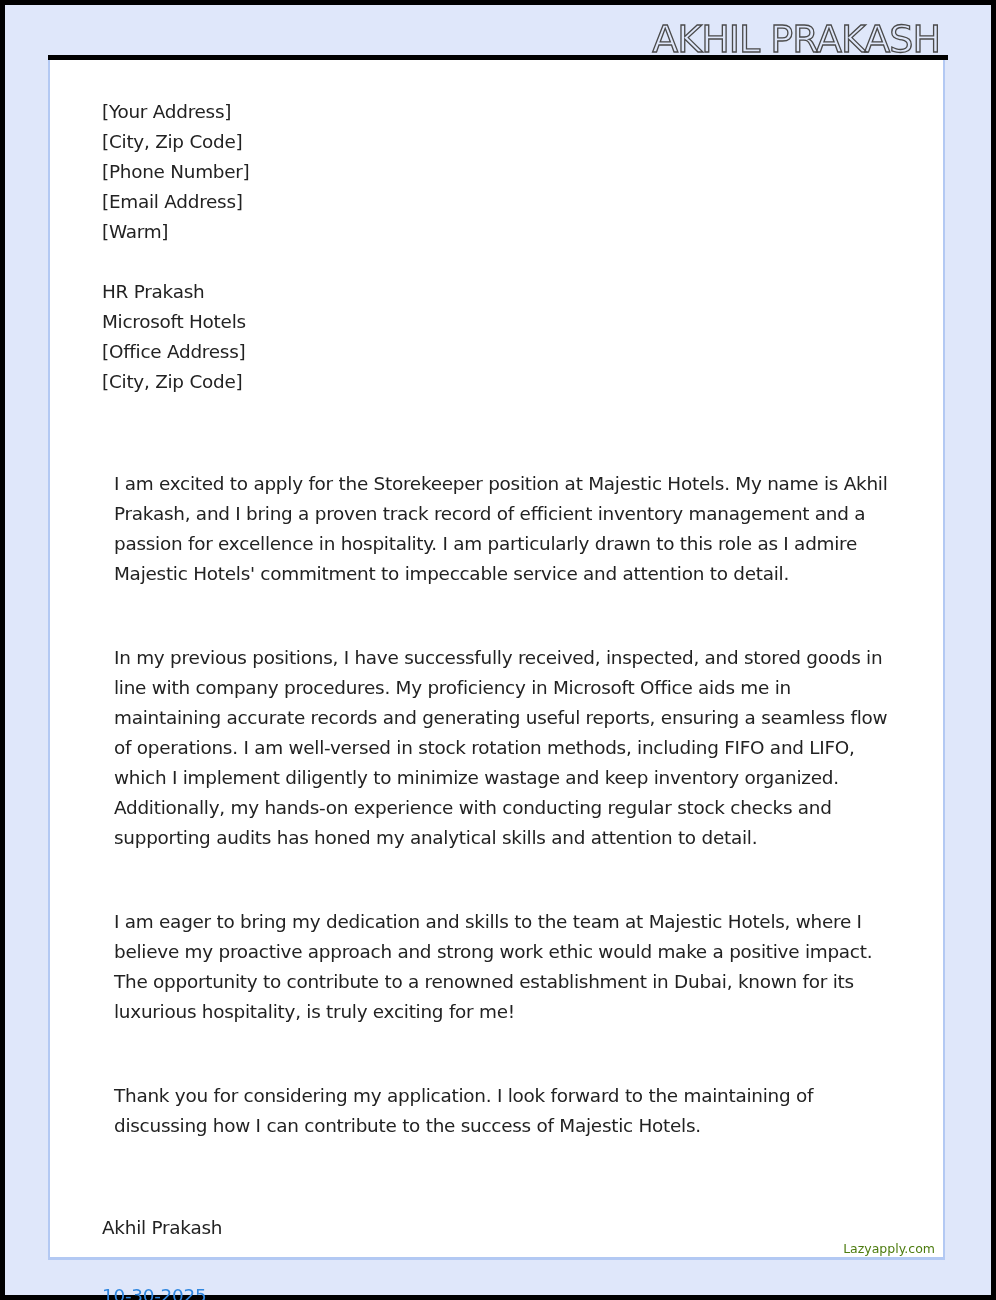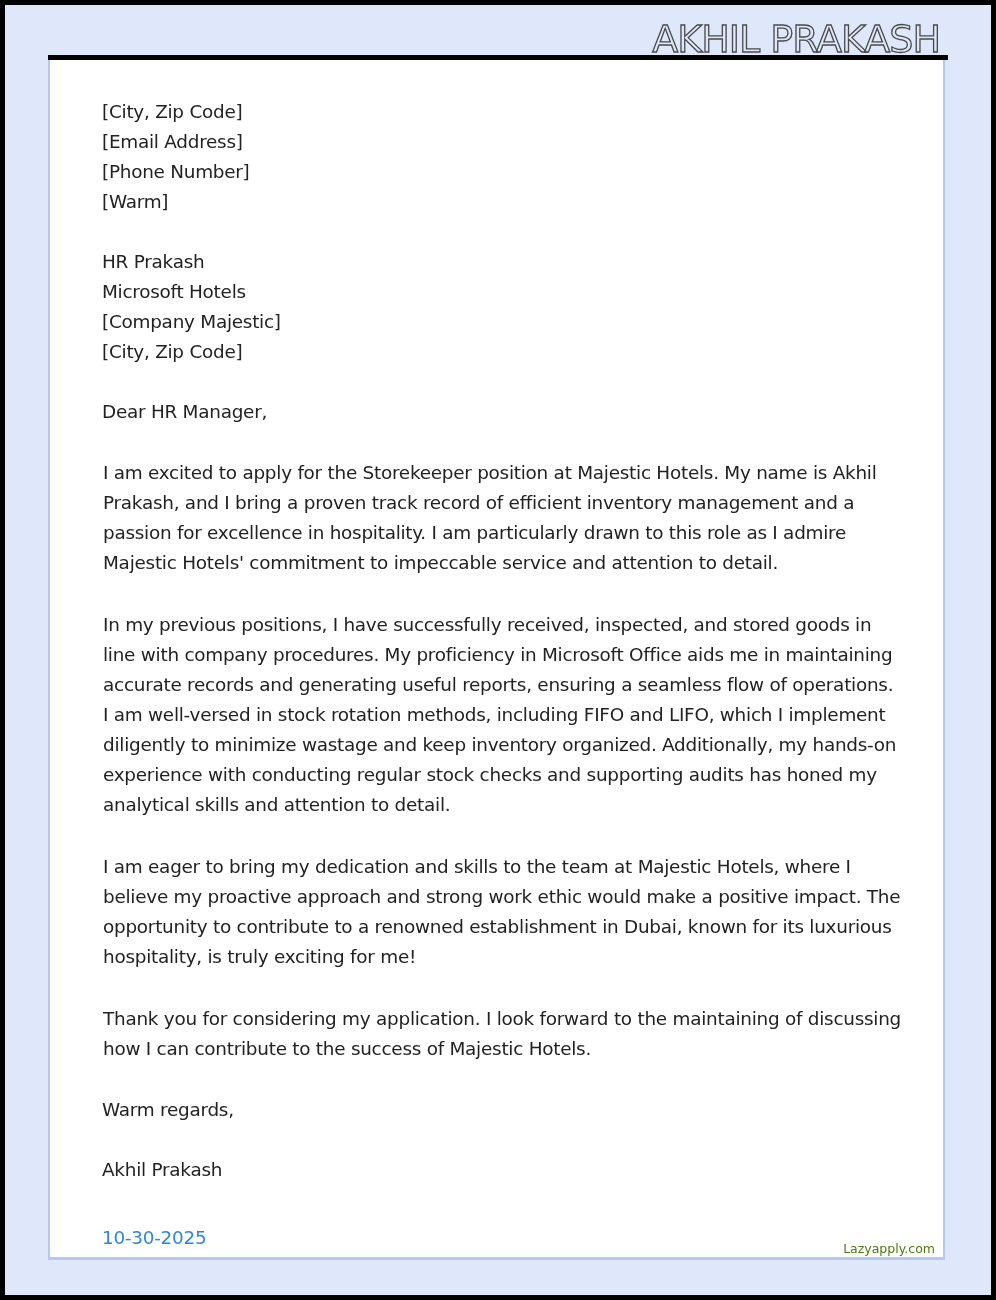--- a/index.html
+++ b/index.html
@@ -59,21 +59,21 @@
       left: 52px;
       top: 37px;
       width: 800px;
       font-size: 18.4px;
       line-height: 30px;
       color: #222;
       letter-spacing: -0.25px;
     }
     .line { display: block; white-space: nowrap; }
     .gap { height: 30px; }
-    .para { margin: 1px; }
+    .para { margin: 12px; }
     .date {
       color: #2f86df;
       display: block;
       margin-top: 28px;
     }
     .watermark {
       position: absolute;
       right: 8px;
       bottom: 0px;
       font-size: 12.5px;
@@ -85,43 +85,42 @@
 <body>
 
 <div class="frame">
   <div class="header-name">AKHIL PRAKASH</div>
 </div>
 <div class="header-rule"></div>
 
 <div class="paper">
   <div class="content">
     <div>
+      <span class="line">[Your Address]</span>
       <span class="line">[City, Zip Code]</span>
+      <span class="line">[Phone Number]</span>
       <span class="line">[Email Address]</span>
-      <span class="line">[Phone Number]</span>
       <span class="line">[Warm]</span>
     </div>
     <div class="gap"></div>
     <div>
       <span class="line">HR Prakash</span>
       <span class="line">Microsoft Hotels</span>
-      <span class="line">[Company Majestic]</span>
+      <span class="line">[Office Address]</span>
       <span class="line">[City, Zip Code]</span>
     </div>
     <div class="gap"></div>
-    <span class="line">Dear HR Manager,</span>
     <div class="gap"></div>
     <p class="para">I am excited to apply for the Storekeeper position at Majestic Hotels. My name is Akhil Prakash, and I bring a proven track record of efficient inventory management and a passion for excellence in hospitality. I am particularly drawn to this role as I admire Majestic Hotels' commitment to impeccable service and attention to detail.</p>
     <div class="gap"></div>
     <p class="para">In my previous positions, I have successfully received, inspected, and stored goods in line with company procedures. My proficiency in Microsoft Office aids me in maintaining accurate records and generating useful reports, ensuring a seamless flow of operations. I am well-versed in stock rotation methods, including FIFO and LIFO, which I implement diligently to minimize wastage and keep inventory organized. Additionally, my hands-on experience with conducting regular stock checks and supporting audits has honed my analytical skills and attention to detail.</p>
     <div class="gap"></div>
     <p class="para">I am eager to bring my dedication and skills to the team at Majestic Hotels, where I believe my proactive approach and strong work ethic would make a positive impact. The opportunity to contribute to a renowned establishment in Dubai, known for its luxurious hospitality, is truly exciting for me!</p>
     <div class="gap"></div>
     <p class="para">Thank you for considering my application. I look forward to the maintaining of discussing how I can contribute to the success of Majestic Hotels.</p>
     <div class="gap"></div>
-    <span class="line">Warm regards,</span>
     <div class="gap"></div>
     <span class="line">Akhil Prakash</span>
     <div style="height:10px"></div>
     <span class="date">10-30-2025</span>
   </div>
   <div class="watermark">Lazyapply.com</div>
 </div>
 
 </body></html>

